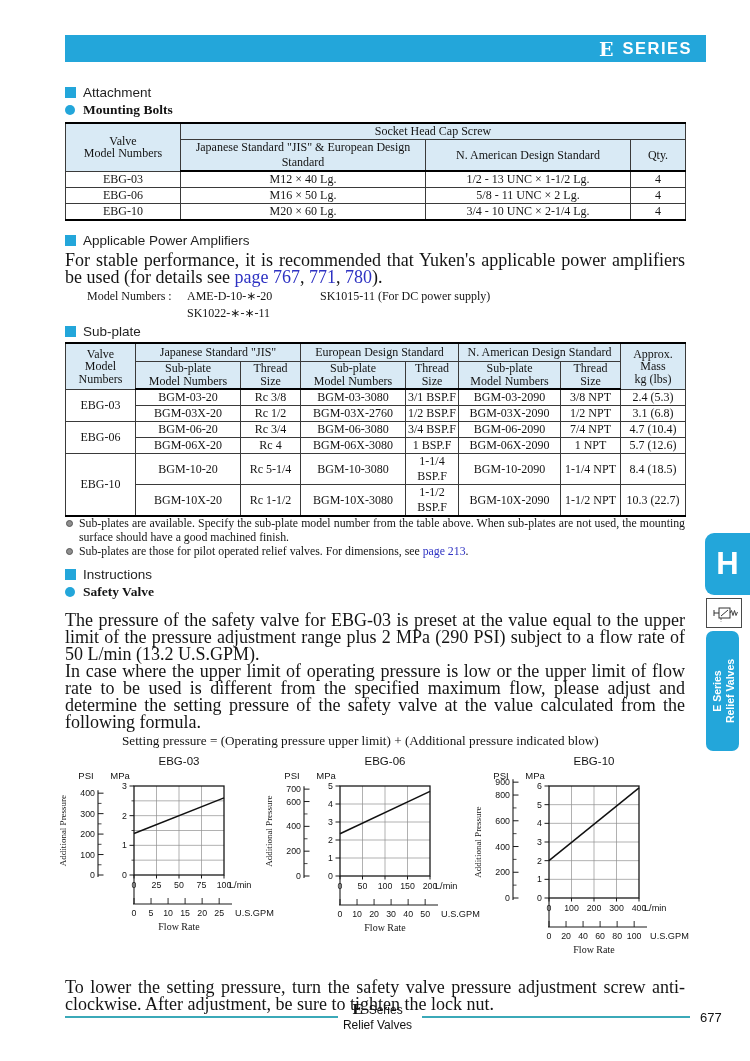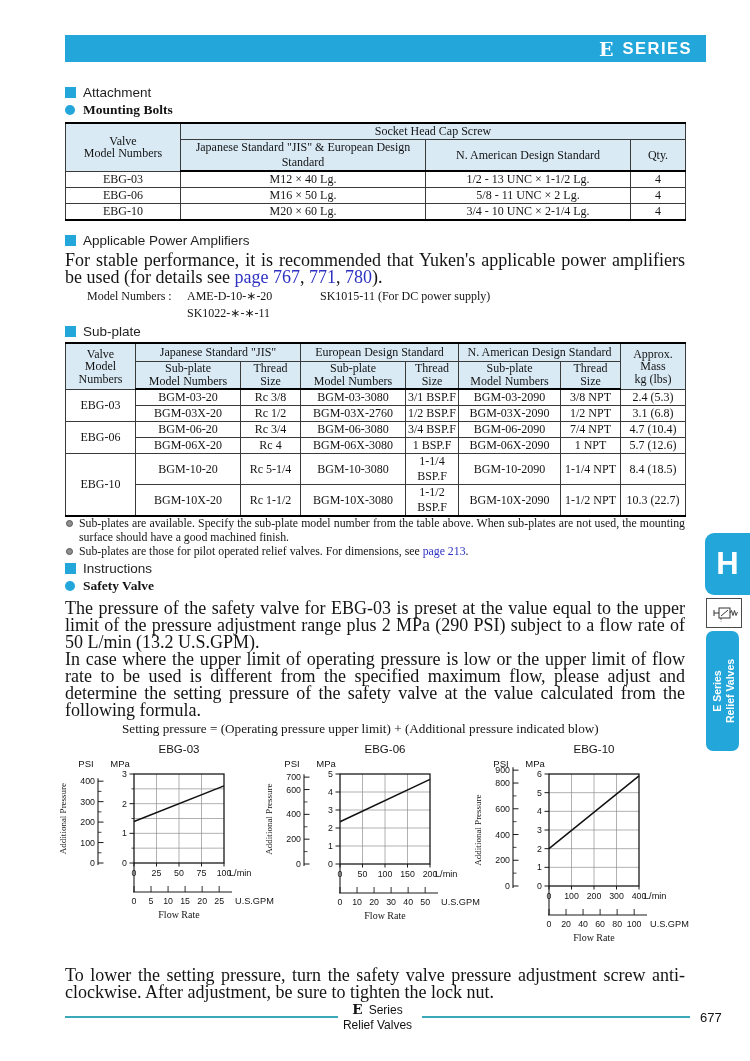--- a/index.html
+++ b/index.html
@@ -252,28 +252,28 @@
           <td>10.3 (22.7)</td>
         </tr>
       </tbody>
     </table>
 
     <div class="notes">
       <div class="note"><span class="nbullet"></span><span>Sub-plates are available.  Specify the sub-plate model number from the table above.  When sub-plates are not used, the mounting surface should have a good machined finish.</span></div>
       <div class="note"><span class="nbullet"></span><span>Sub-plates are those for pilot operated relief valves.  For dimensions, see </span><a class="pglink">page 213</a><span>.</span></div>
     </div>
 
-    <div class="sec-head" style="margin-top:3px">
+    <div class="sec-head" style="margin-top:9px">
       <span class="sq"></span><span>Instructions</span>
     </div>
     <div class="sub-head">
       <span class="dot"></span><span>Safety Valve</span>
     </div>
 
-    <div class="para" style="margin-top:6px">The pressure of the safety valve for EBG-03 is preset at the value equal to the upper limit of the pressure adjustment range plus 2 MPa (290 PSI) subject to a flow rate of 50 L/min (13.2 U.S.GPM).</div>
+    <div class="para" style="margin-top:12px">The pressure of the safety valve for EBG-03 is preset at the value equal to the upper limit of the pressure adjustment range plus 2 MPa (290 PSI) subject to a flow rate of 50 L/min (13.2 U.S.GPM).</div>
     <div class="para">In case where the upper limit of operating pressure is low or the upper limit of flow rate to be used is different from the specified maximum flow, please adjust and determine the setting pressure of the safety valve at the value calculated from the following formula.</div>
     <div class="formula">Setting pressure = (Operating pressure upper limit) + (Additional pressure indicated blow)</div>
 
     <div class="charts">
       <svg id="chart-0" viewBox="0 0 224 184" width="224" height="184" style="left: -9px;">
           <text x="123" y="13" text-anchor="middle" font-size="11.5" class="cs">EBG-03</text>
           <text x="30" y="27" text-anchor="middle" font-size="9.5" class="cs">PSI</text>
           <text x="64" y="27" text-anchor="middle" font-size="9.5" class="cs">MPa</text>
           <line x1="78" y1="108.16666666666667" x2="168" y2="108.16666666666667" stroke="#8f8f8f" stroke-width="0.7"></line>
           <line x1="78" y1="93.33333333333334" x2="168" y2="93.33333333333334" stroke="#8f8f8f" stroke-width="0.7"></line>

